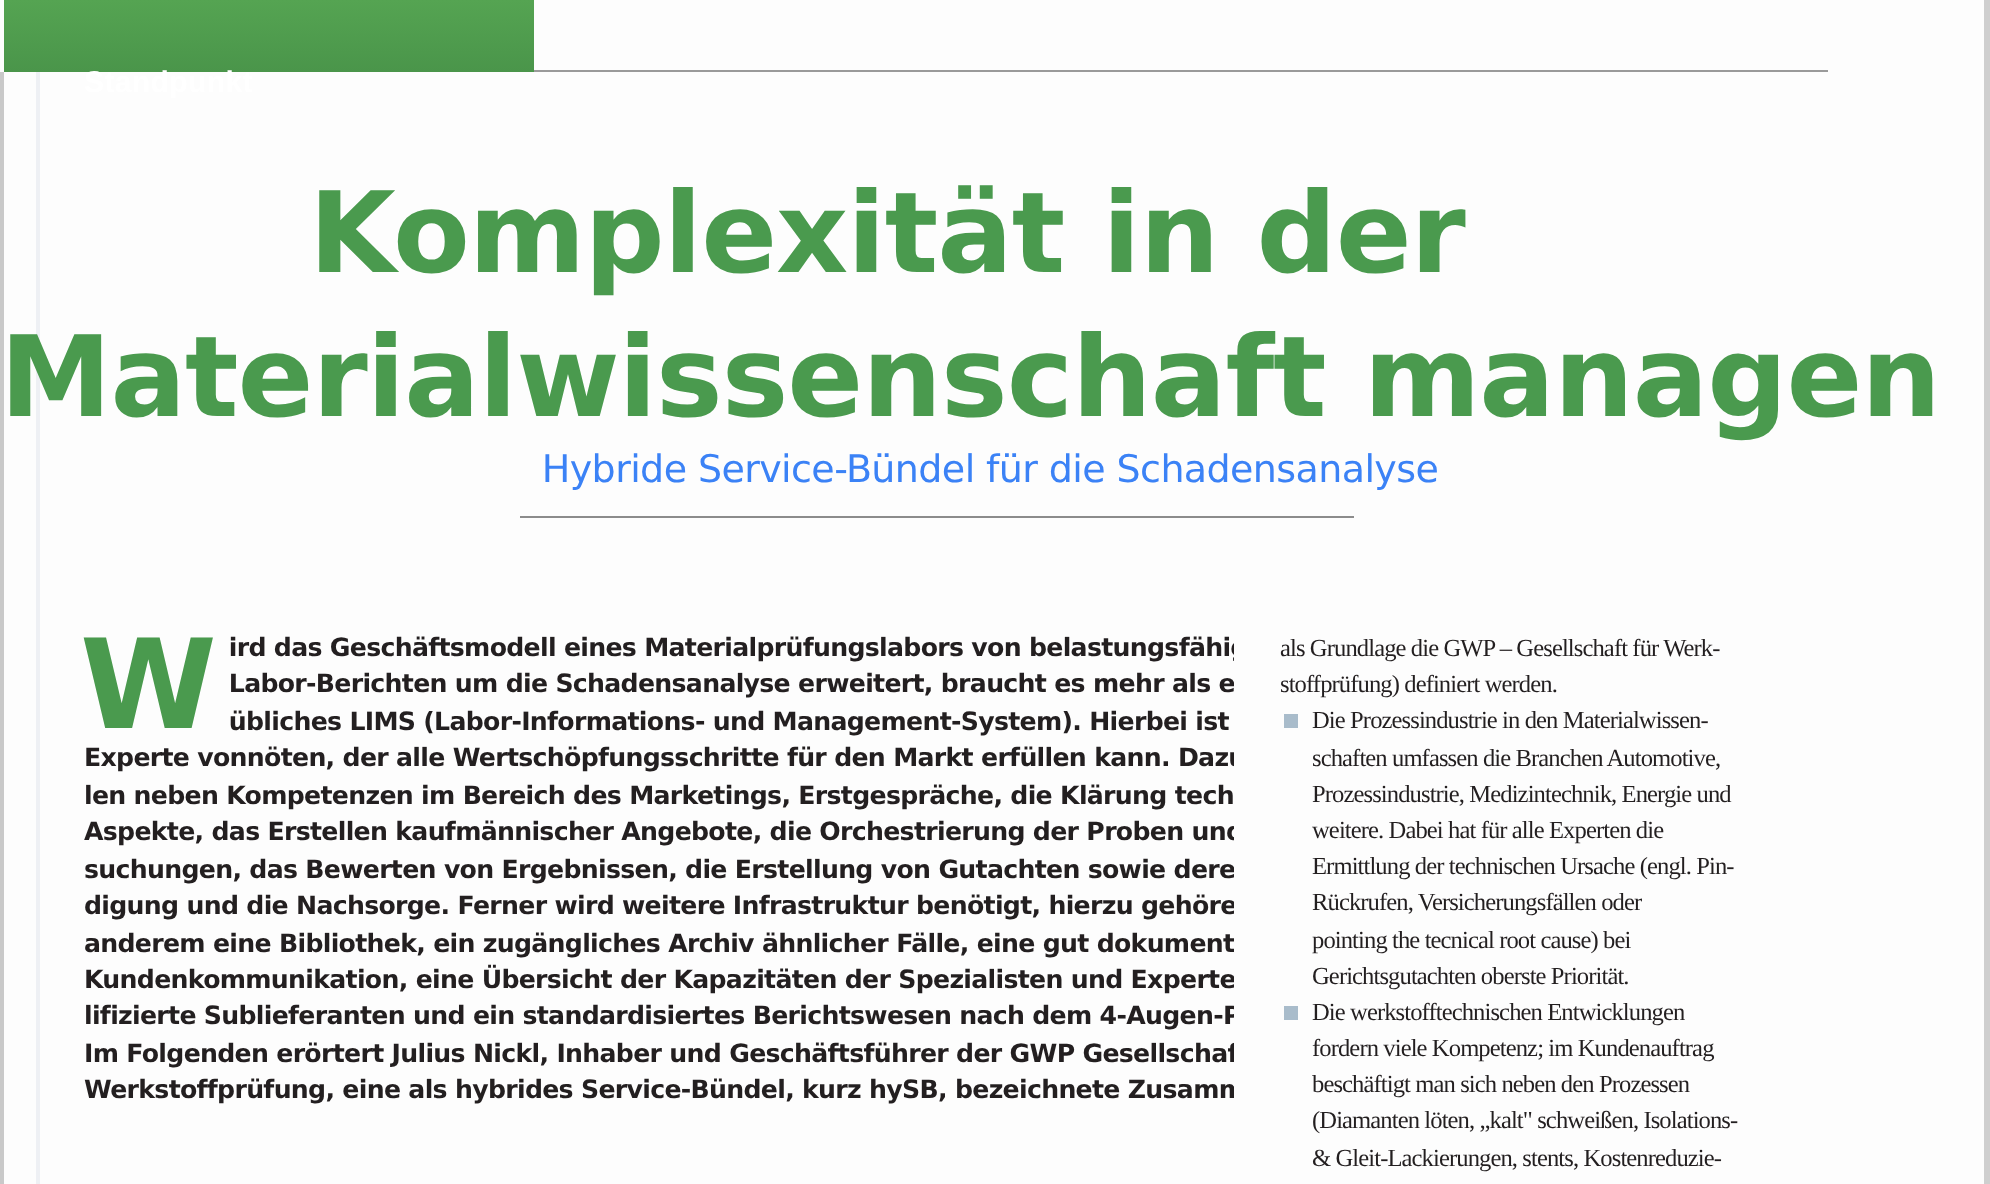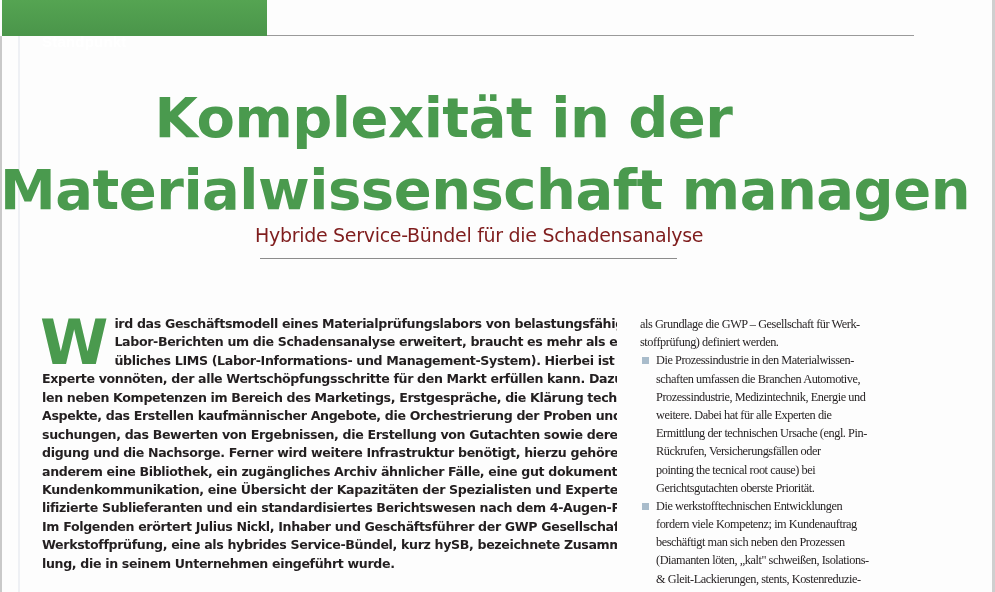--- a/index.html
+++ b/index.html
@@ -74,23 +74,24 @@
     font-size: 56px;
     line-height: 72px;
     letter-spacing: -0.5px;
   }
   .title .line { display: block; white-space: nowrap; }
   .title .line1 { margin-left: -20px; }
   .subtitle {
     position: absolute;
     left: 255px; top: 224px;
     width: 480px;
+    text-align: center;
     font-family: "DejaVu Sans", sans-serif;
     font-size: 19px;
-    color: #7f1d1d;
+    color: #3b82f6;
     letter-spacing: -0.3px;
     white-space: nowrap;
   }
   .subtitle-rule {
     position: absolute;
     left: 260px; top: 258px;
     width: 417px; height: 1px;
     background: #8c8c8c;
   }
   .lead {
@@ -181,21 +182,20 @@
     <span class="line" style="clear:left;">Experte vonnöten, der alle Wertschöpfungsschritte für den Markt erfüllen kann. Dazu zäh-</span>
     <span class="line">len neben Kompetenzen im Bereich des Marketings, Erstgespräche, die Klärung technischer</span>
     <span class="line">Aspekte, das Erstellen kaufmännischer Angebote, die Orchestrierung der Proben und Unter-</span>
     <span class="line">suchungen, das Bewerten von Ergebnissen, die Erstellung von Gutachten sowie deren Vertei-</span>
     <span class="line">digung und die Nachsorge. Ferner wird weitere Infrastruktur benötigt, hierzu gehören unter</span>
     <span class="line">anderem eine Bibliothek, ein zugängliches Archiv ähnlicher Fälle, eine gut dokumentierte</span>
     <span class="line">Kundenkommunikation, eine Übersicht der Kapazitäten der Spezialisten und Experten, qua-</span>
     <span class="line">lifizierte Sublieferanten und ein standardisiertes Berichtswesen nach dem 4-Augen-Prinzip.</span>
     <span class="line">Im Folgenden erörtert Julius Nickl, Inhaber und Geschäftsführer der GWP Gesellschaft für</span>
     <span class="line">Werkstoffprüfung, eine als hybrides Service-Bündel, kurz hySB, bezeichnete Zusammenstel-</span>
-    <span class="line last">lung, die in seinem Unternehmen eingeführt wurde.</span>
   </div>
 
   <div class="right-col">
     <span class="line">als Grundlage die GWP – Gesellschaft für Werk-</span>
     <span class="line">stoffprüfung) definiert werden.</span>
 
     <div class="bullet-item">
       <span class="bullet-sq"></span>
       <span class="line">Die Prozessindustrie in den Materialwissen-</span>
       <span class="line">schaften umfassen die Branchen Automotive,</span>

